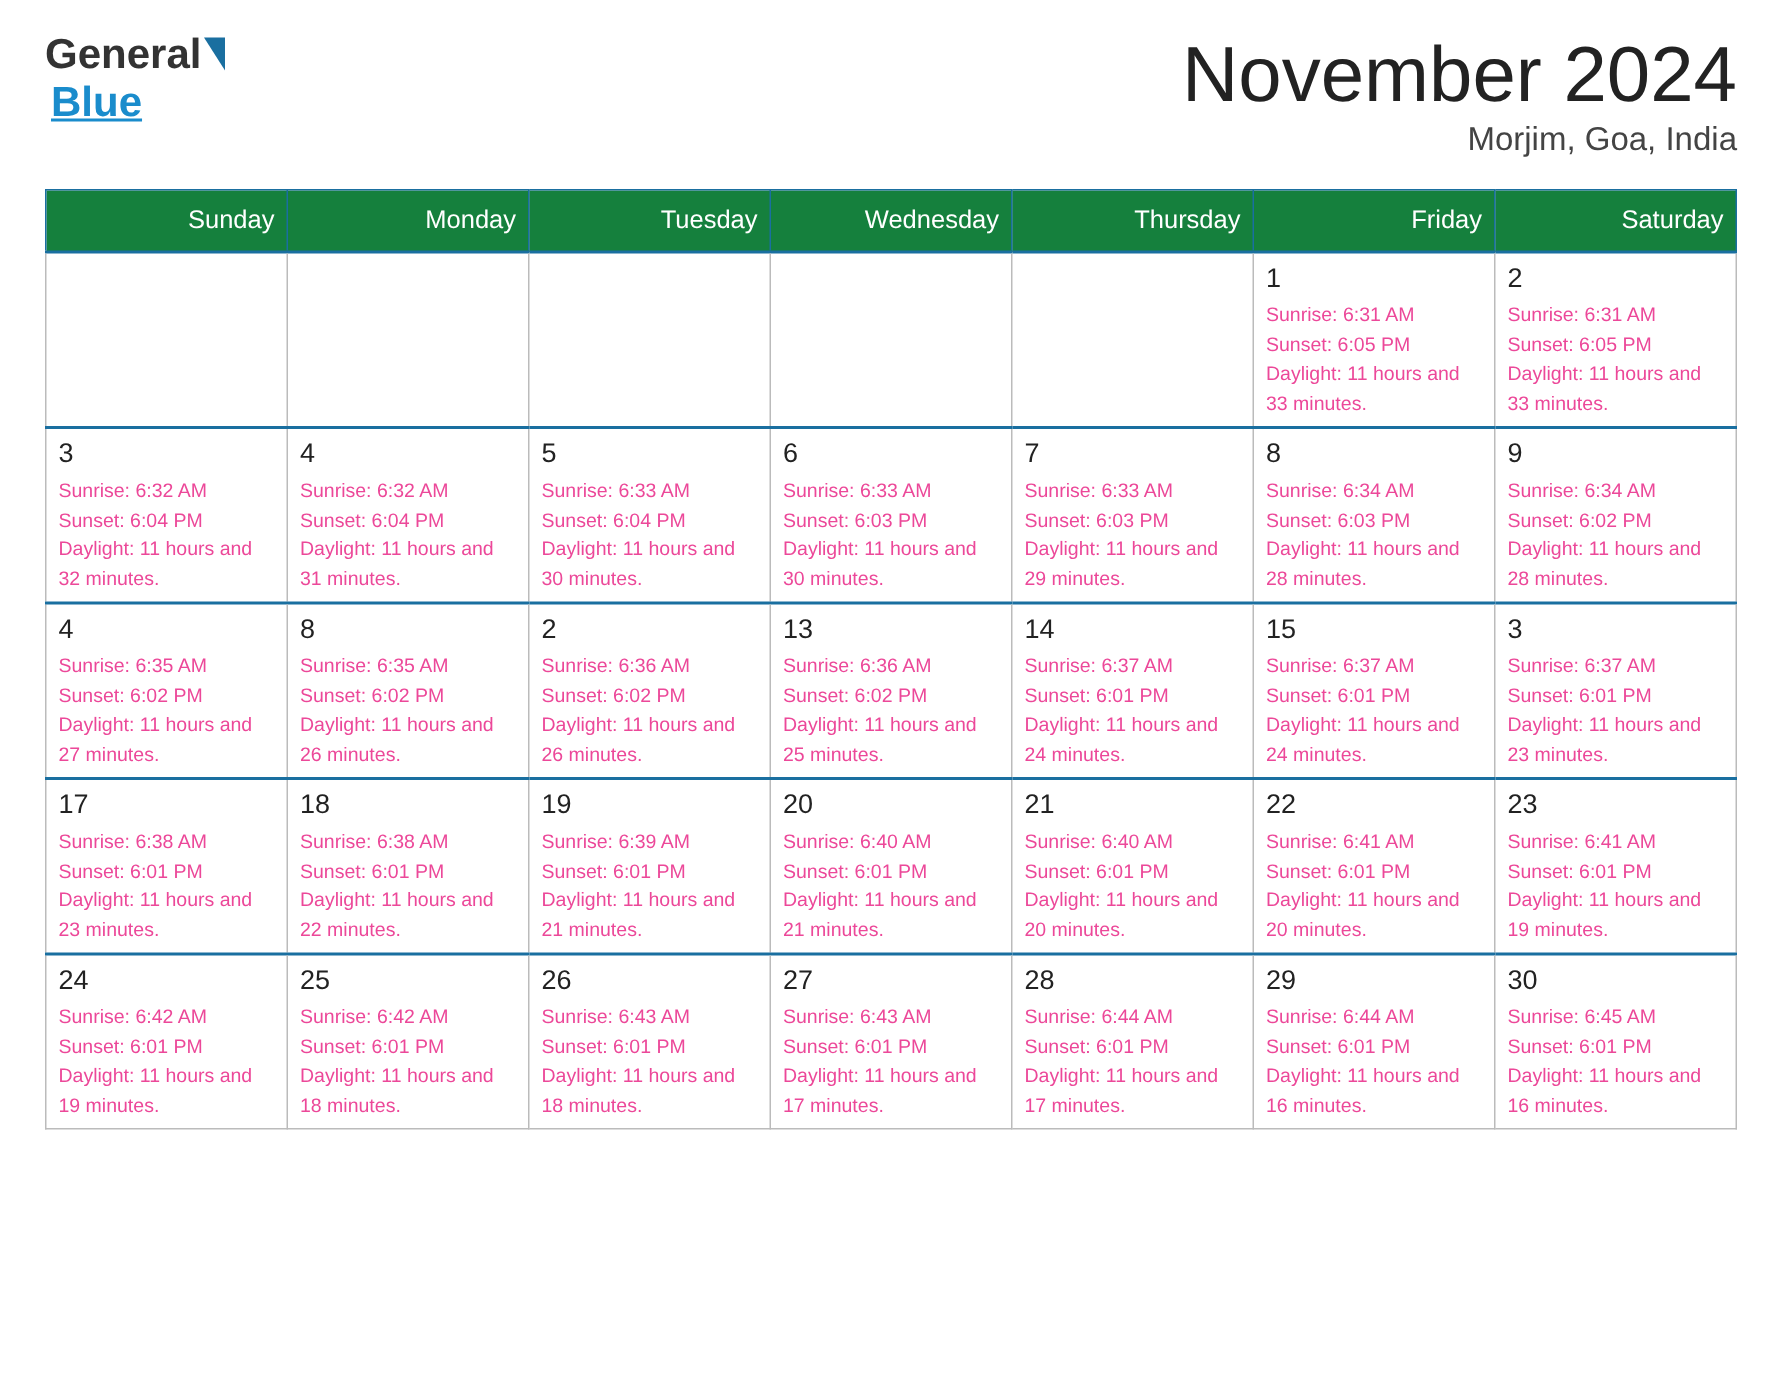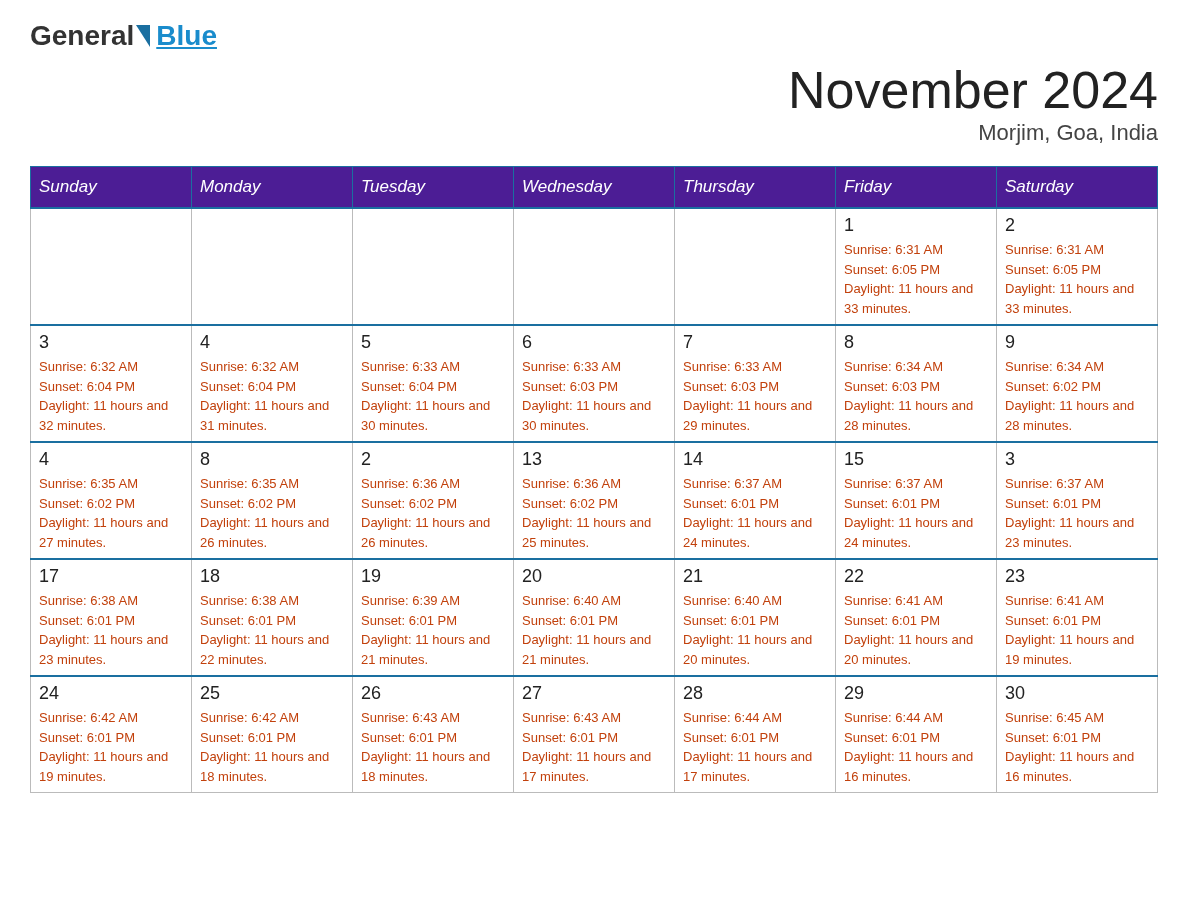--- a/index.html
+++ b/index.html
@@ -11,21 +11,21 @@
       padding: 20px 30px;
     }
     .header {
       display: flex;
       justify-content: space-between;
       align-items: flex-start;
       margin-bottom: 20px;
     }
     .logo {
       display: flex;
-      flex-direction: row;
+      flex-direction: column;
       align-items: flex-start;
     }
     .logo-top {
       display: flex;
       align-items: center;
       font-size: 28px;
       font-weight: bold;
       color: #333;
     }
     .logo-triangle {
@@ -44,61 +44,59 @@
       margin-left: 4px;
       text-decoration: underline;
     }
     .title-section {
       text-align: right;
     }
     .month-title {
       font-size: 52px;
       font-weight: normal;
       color: #222;
-      margin-top: 40px;
     }
     .location {
       font-size: 22px;
       color: #444;
       margin-top: 0;
     }
     .calendar {
       width: 100%;
       border-collapse: collapse;
       border: 1px solid #aaa;
     }
     .calendar th {
-      background-color: #4c1d95;
+      background-color: #15803d;
       color: #fff;
       padding: 10px 8px;
-      text-align: left;
+      text-align: right;
       font-size: 17px;
       font-weight: normal;
       border: 1px solid #1a6fa0;
-      font-style: italic;
     }
     .calendar td {
       width: 14.28%;
       vertical-align: top;
       border: 1px solid #bbb;
       padding: 6px 8px;
       min-height: 110px;
       height: 110px;
       background: #fff;
     }
     .day-number {
       font-size: 18px;
       color: #222;
       font-weight: normal;
       display: block;
       margin-bottom: 4px;
     }
     .day-info {
       font-size: 13px;
-      color: #c2410c;
+      color: #ec4899;
       line-height: 1.5;
     }
     .empty-cell {
       background: #f9f9f9;
     }
     .week-row td {
       border-top: 2px solid #1a6fa0;
     }
   </style>
 </head>

